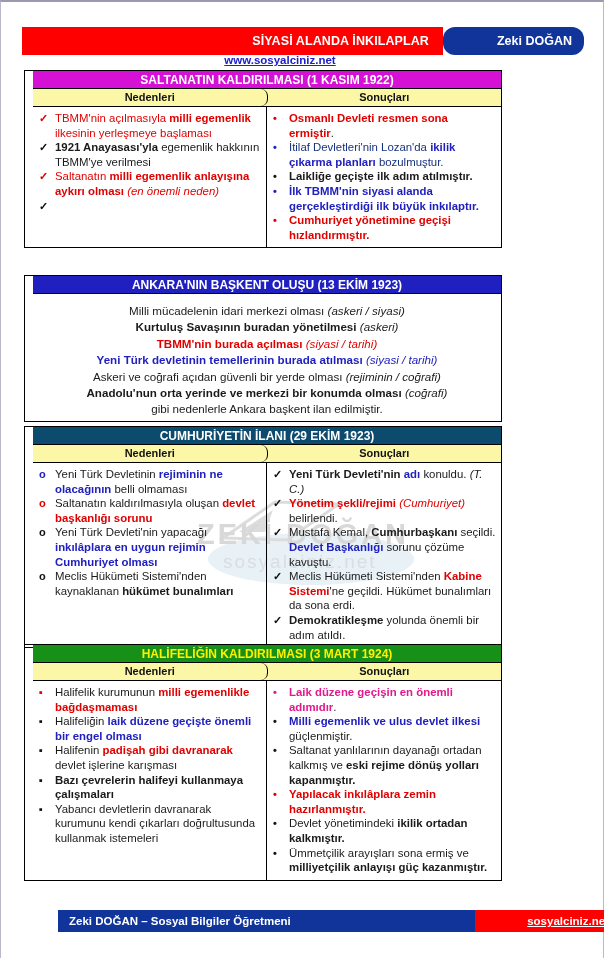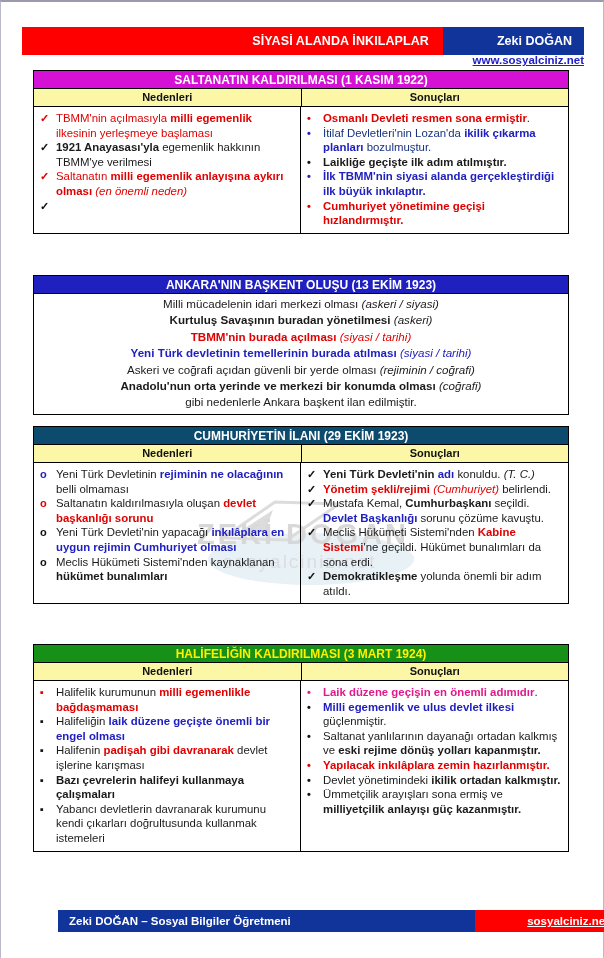--- a/index.html
+++ b/index.html
@@ -85,42 +85,43 @@
     width: 141px;
     background: #11349a;
     color: #ffffff;
     font-weight: bold;
     font-size: 12.5px;
     display: flex;
     align-items: center;
     justify-content: flex-end;
     padding-right: 12px;
     box-sizing: border-box;
+    border-radius: 12px;
   }
   .sitelink {
     position: absolute;
     left: 0; top: 52px;
     width: 558px;
-    text-align: right;
+    text-align: center;
     font-size: 11.5px;
     font-weight: bold;
     color: #2020c8;
     text-decoration: underline;
     z-index: 10;
-    padding-left: 25px;
   }
   
   .tbl {
     position: absolute;
-    left: 32px;
-    width: 536px;
+    left: 23px;
+    width: 478px;
     border: 1px solid #000000;
     box-sizing: border-box;
     z-index: 8;
     background: transparent;
+    padding-left: 8px;
   }
   .sect-title {
     height: 18px;
     line-height: 18px;
     text-align: center;
     font-weight: bold;
     font-size: 12px;
     border-bottom: 1px solid #000;
     box-sizing: border-box;
     white-space: nowrap;
@@ -133,20 +134,21 @@
     border-bottom: 1px solid #000;
     height: 17px;
   }
   .colhead > div {
     flex: 1 1 50%;
     text-align: center;
     font-size: 11px;
     font-weight: bold;
     color: #111111;
     line-height: 17px;
+    border-radius: 7px;
   }
   .colhead > div:first-child { border-right: 1px solid #000; }
 
   .body2 {
     display: flex;
     background: transparent;
   }
   .col {
     flex: 0 0 50%;
     box-sizing: border-box;
@@ -178,20 +180,21 @@
   }
   .mk.check { font-size: 11.5px; }
   .mk.circle { font-size: 12px; font-weight: normal; }
   .mk.dot { font-size: 13px; }
   .mk.square { font-size: 11px; }
 
   
   .centerbody {
     padding: 2px 4px 3px 4px;
     text-align: center;
+    margin-top: 7px;
   }
   .centerbody .line {
     font-size: 11.6px;
     line-height: 16.4px;
     color: #1a1a1a;
   }
 
   
   .footer {
     position: absolute;

